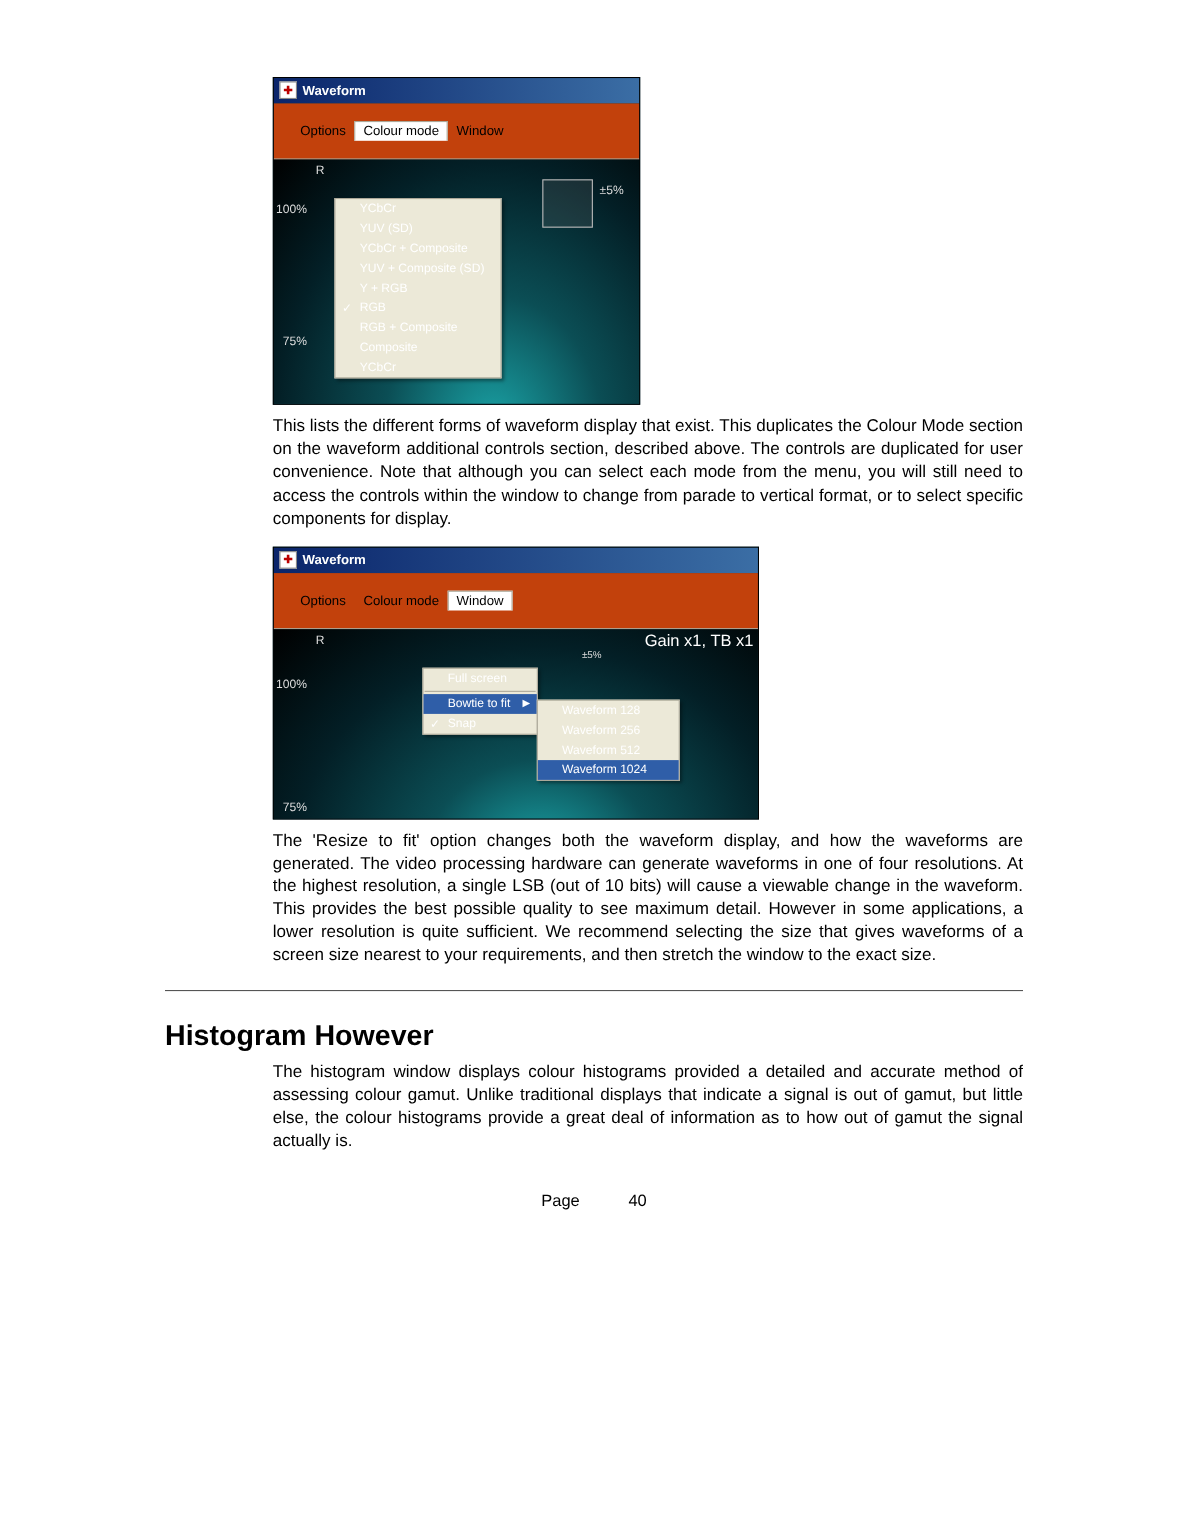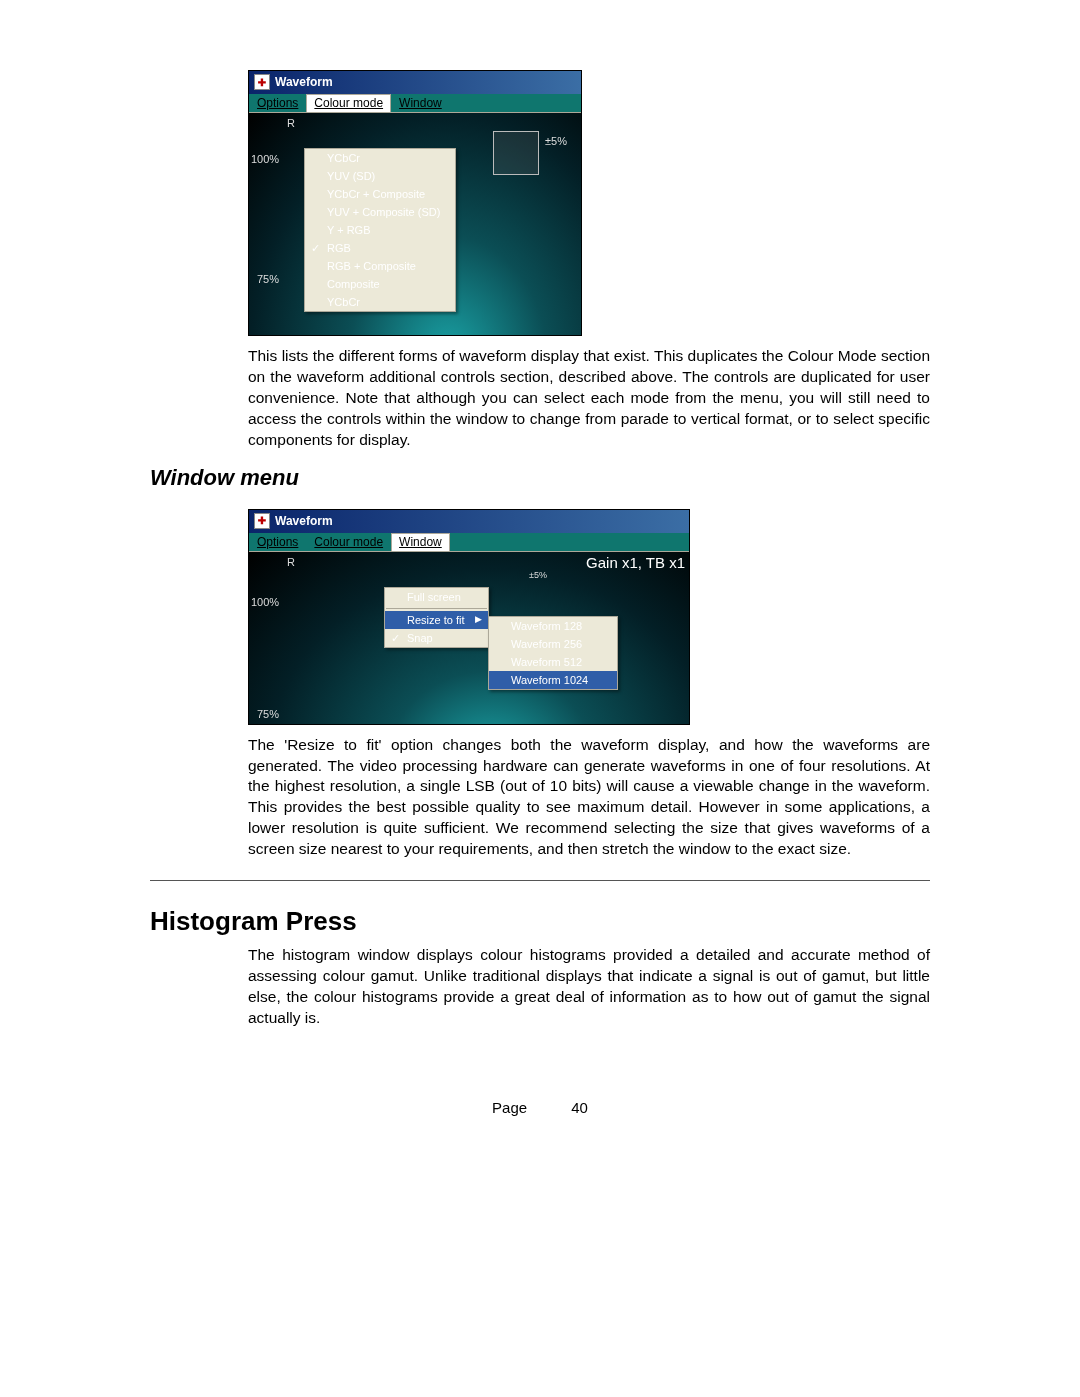--- a/index.html
+++ b/index.html
@@ -31,21 +31,21 @@
     margin: 8px 0 14px 98px;
   }
   hr.section-rule {
     border: none;
     border-top: 1px solid #555;
     margin: 20px 0 8px 0;
   }
   .footer {
     text-align: center;
     font-size: 15px;
-    margin-top: 70px;
+    margin-top: 34px;
   }
   .footer .pn { display:inline-block; margin-left:40px;}
   
   .win {
     margin: 0 0 10px 98px;
     width: 332px;
     background: #0a3c4a;
     border: 1px solid #000;
     font-family: Tahoma, Arial, sans-serif;
     font-size: 12px;
@@ -62,25 +62,24 @@
     gap: 5px;
   }
   .titlebar .icon {
     width: 14px; height:14px;
     background:#fff;
     display:inline-flex;align-items:center;justify-content:center;
     font-size:10px;color:#b00;font-weight:bold;
     border:1px solid #888;
   }
   .menubar {
-    background: #0f766e;
+    background: #c2410c;
     border-bottom: 1px solid #aca899;
     display: flex;
-    padding: 0;
-    text-decoration: underline;
+    padding: 16px;
   }
   .menubar .mitem {
     padding: 2px 8px;
     color: #000;
     cursor: default;
   }
   .menubar .mitem.open {
     background: #fff;
     border: 1px solid #aca899;
     border-bottom: none;
@@ -164,21 +163,20 @@
         <div class="ditem check">RGB</div>
         <div class="ditem">RGB + Composite</div>
         <div class="ditem">Composite</div>
         <div class="ditem">YCbCr</div>
       </div>
     </div>
   </div>
 
   <div class="body-text">This lists the different forms of waveform display that exist. This duplicates the Colour Mode section on the waveform additional controls section, described above.  The controls are duplicated for user convenience.  Note that although you can select each mode from the menu, you will still need to access the controls within the window to change from parade to vertical format, or to select specific components for display.</div>
 
-  <div class="section-heading">Window menu</div>
 
   <div class="win win2">
     <div class="titlebar">
       <span class="icon">✚</span>
       <span>Waveform</span>
     </div>
     <div class="menubar">
       <div class="mitem">Options</div>
       <div class="mitem">Colour mode</div>
       <div class="mitem open">Window</div>
@@ -186,37 +184,37 @@
     <div class="canvas canvas2">
       <span class="axis-label" style="left:38px; top:4px;">R</span>
       <span class="axis-label" style="left:2px; top:44px;">100%</span>
       <span class="axis-label" style="left:8px; bottom:4px;">75%</span>
       <span class="gain">Gain x1, TB x1</span>
       <span class="axis-label" style="left:280px; top:18px; font-size:9px;">±5%</span>
 
       <div class="dropdown" style="left:135px; top:-1px; width:103px;">
         <div class="ditem">Full screen</div>
         <div class="sep"></div>
-        <div class="ditem sel arrow">Resize to fit</div>
+        <div class="ditem sel arrow">Bowtie to fit</div>
         <div class="ditem check">Snap</div>
       </div>
 
       <div class="dropdown" style="left:239px; top:28px; width:128px;">
         <div class="ditem">Waveform 128</div>
         <div class="ditem">Waveform 256</div>
         <div class="ditem">Waveform 512</div>
         <div class="ditem sel">Waveform 1024</div>
       </div>
     </div>
   </div>
 
   <div class="body-text">The 'Resize to fit' option changes both the waveform display, and how the waveforms are generated.  The video processing hardware can generate waveforms in one of four resolutions.  At the highest resolution, a single LSB (out of 10 bits) will cause a viewable change in the waveform.  This provides the best possible quality to see maximum detail.  However in some applications, a lower resolution is quite sufficient.  We recommend selecting the size that gives waveforms of a screen size nearest to your requirements, and then stretch the window to the exact size.</div>
 
   <hr class="section-rule">
 
-  <div class="main-heading">Histogram Press</div>
+  <div class="main-heading">Histogram However</div>
   <div class="body-text">The histogram window displays colour histograms provided a detailed and accurate method of assessing colour gamut.  Unlike traditional displays that indicate a signal is out of gamut, but little else, the colour histograms provide a great deal of information as to how out of gamut the signal actually is.</div>
 
   <div class="footer">
     <span>Page</span>
     <span class="pn">40</span>
   </div>
 </div>
 
 </body></html>

